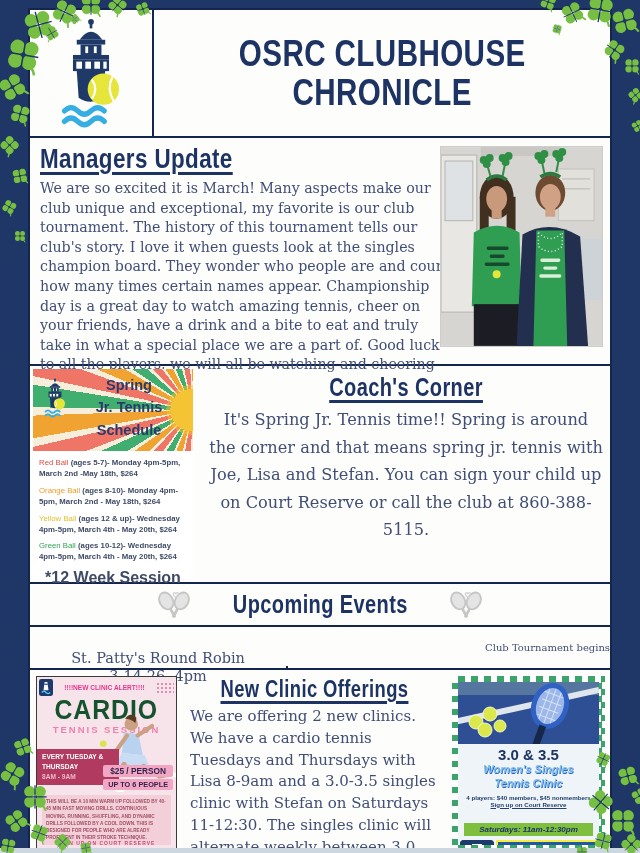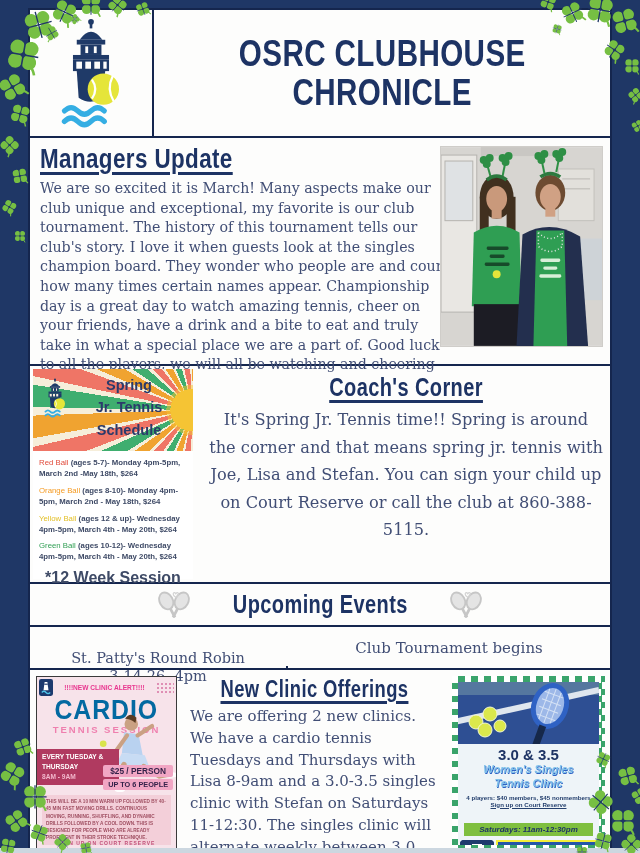--- a/index.html
+++ b/index.html
@@ -53,37 +53,37 @@
                 max-width:396px; margin:4px auto 0 auto; }
 
   
   .ev-head { height:43px; border-bottom:2px solid #15264e; display:flex; align-items:center;
              justify-content:center; gap:16px; flex-shrink:0; }
   .ev-head .head { font-size:25px; }
   .ev-row { height:43px; border-bottom:2px solid #15264e; display:flex; flex-shrink:0; }
   .ev-cell { display:flex; flex-direction:column; align-items:center; justify-content:center;
              font-family:"DejaVu Serif",serif; color:#414e75; font-size:14.5px; line-height:18px; }
   .ev-cell.c1 { width:44.5%; border-right:2px solid #15264e;margin-top:39px; }
-  .ev-cell.c2 { flex:1; font-size:15px; }
+  .ev-cell.c2 { flex:1; font-size:10px;align-items:flex-end; }
 
   
   .clinics { flex:1; display:flex; padding:6px 5px 0 6px; gap:7px; overflow:hidden; }
   .cl-center { flex:1; text-align:center; }
   .cl-center .head { font-size:23px; }
   .cl-body { text-align:left; font-family:"DejaVu Serif",serif; font-size:15px; line-height:21.8px;
              color:#414e75; padding:3px 2px 0 6px; }
 
   
   .cardio { width:141px; flex-shrink:0; background:#f7e3ea; position:relative; overflow:hidden;
             border:1px solid #3a3a3a; }
   .c-row1 { display:flex; align-items:center; padding:2px 2px 0 2px; gap:2px; }
   .c-alert { flex:1; text-align:center; color:#e8368f; font-weight:bold; font-size:6.6px; }
   .dots { width:18px; height:12px; background-image:radial-gradient(#df8fb4 1px, transparent 1.3px);
           background-size:4px 4px; }
-  .c-title { text-align:center; font-size:27px; font-weight:bold; color:#0369a1; line-height:1.0; margin-top:1px; }
+  .c-title { text-align:center; font-size:27px; font-weight:bold; color:#14532d; line-height:1.0; margin-top:1px; }
   .c-title span { display:inline-block; transform:scaleX(.92); letter-spacing:1px; }
   .c-sub { text-align:center; color:#ef7fae; font-weight:bold; font-size:9.5px; letter-spacing:2px; }
   .c-player { position:absolute; right:0; top:32px; width:104px; height:84px; }
   .c-banner { position:absolute; left:0; top:72px; width:82px; background:#b03a60; color:#fff;
               font-size:6.6px; font-weight:bold; line-height:1.5; padding:3px 0 3px 5px; }
   .c-banner .t2 { color:#f2b7cc; }
   .c-price { position:absolute; right:3px; top:88px; text-align:center; }
   .c-price .chip { display:block; background:#f1a6c4; color:#35224a; font-weight:bold;
                    font-size:8.3px; padding:1px 5px; margin-bottom:2px; border-radius:2px; }
   .c-price .chip.small { font-size:7.3px; }

